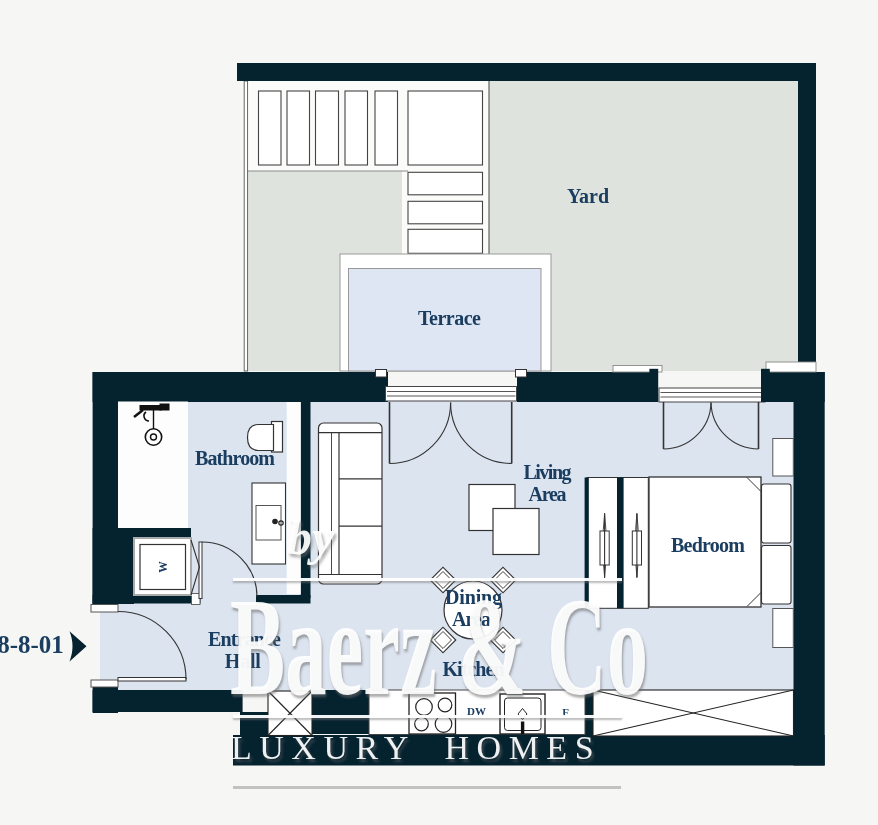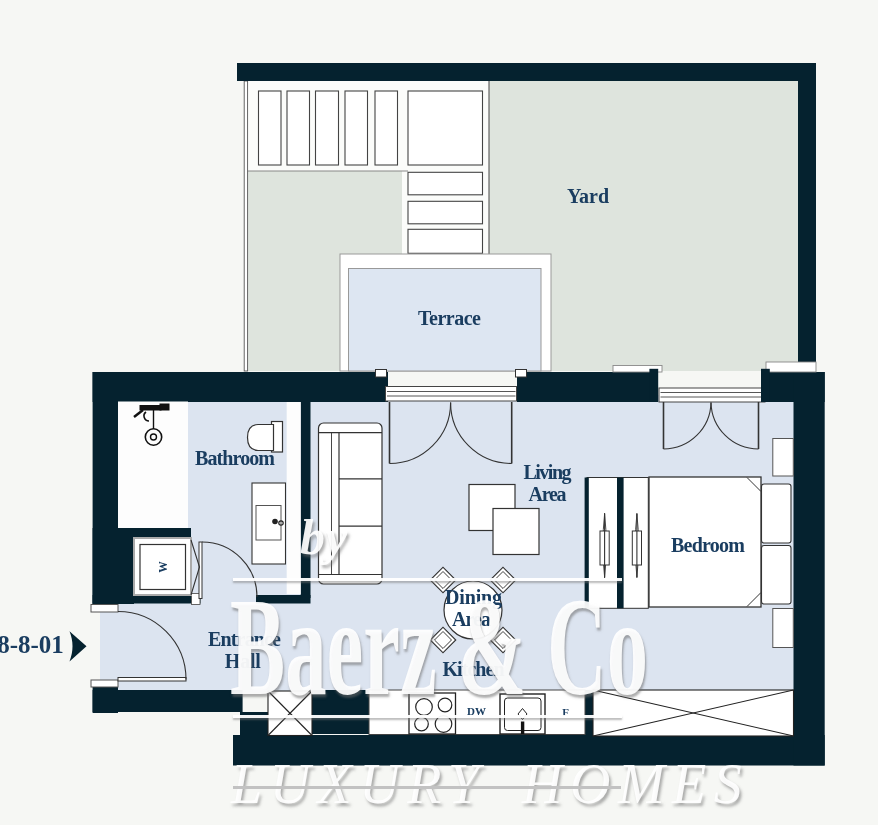--- a/index.html
+++ b/index.html
@@ -286,23 +286,23 @@
 <text class="lbl" x="473.5" y="675.5" font-size="20" text-anchor="middle" textLength="62">Kitchen</text>
 
 <text class="lbl" x="244.5" y="645.5" font-size="20" text-anchor="middle" textLength="73">Entrance</text>
 <text class="lbl" x="242.8" y="667.5" font-size="20" text-anchor="middle" textLength="36">Hall</text>
 
 <text class="lbl" x="30.5" y="653" font-size="25" text-anchor="middle">8-8-01</text>
 
 <path d="M69.5 631.3 C73.5 641 73.5 651.5 69.5 661.4 L86.5 646.3 Z" fill="#05222f"></path>
 </svg>
 
-<div class="wm" id="wmby" style="left:300px;top:508px;font-size:50px;font-style:italic;font-weight:bold;">by</div>
+<div class="wm" id="wmby" style="left:287px;top:508px;font-size:50px;font-style:italic;font-weight:bold;">by</div>
 
 <div class="wline" style="left:233px;top:578px;width:389px;"></div>
 
 <div class="wm" id="wmbrand" style="left:230px;top:566px;font-size:140px;font-weight:bold;transform:scaleX(0.591);transform-origin:0 0;">Baerz &amp; Co</div>
 
 <div class="wline" style="left:233px;top:715px;width:389px;"></div>
 
-<div class="wm" id="wmlux" style="left:231px;top:752px;font-size:56px;letter-spacing:7.5px;word-spacing:14px;font-style:italic;">LUXURY HOMES</div>
+<div class="wm" id="wmlux" style="left:231px;top:729px;font-size:34px;letter-spacing:7.5px;word-spacing:14px;">LUXURY HOMES</div>
 
 <div class="wline" style="left:233px;top:786px;width:388px;height:3px;background:#c2c2c2;box-shadow:none;"></div>
 
 </body></html>

